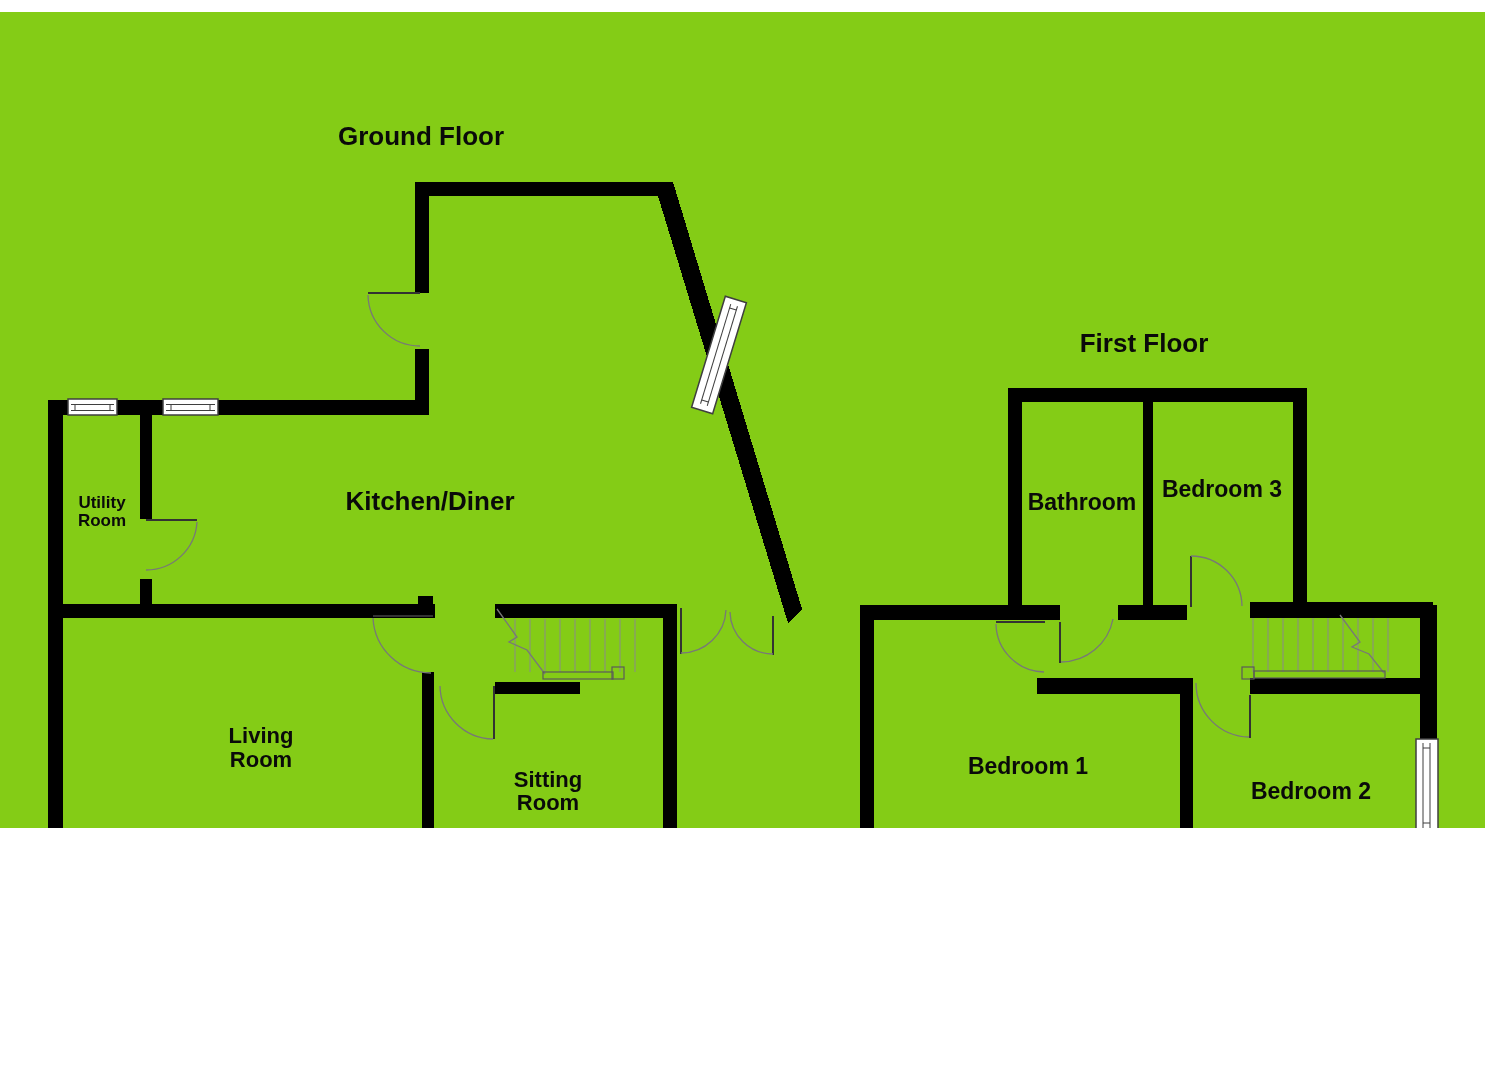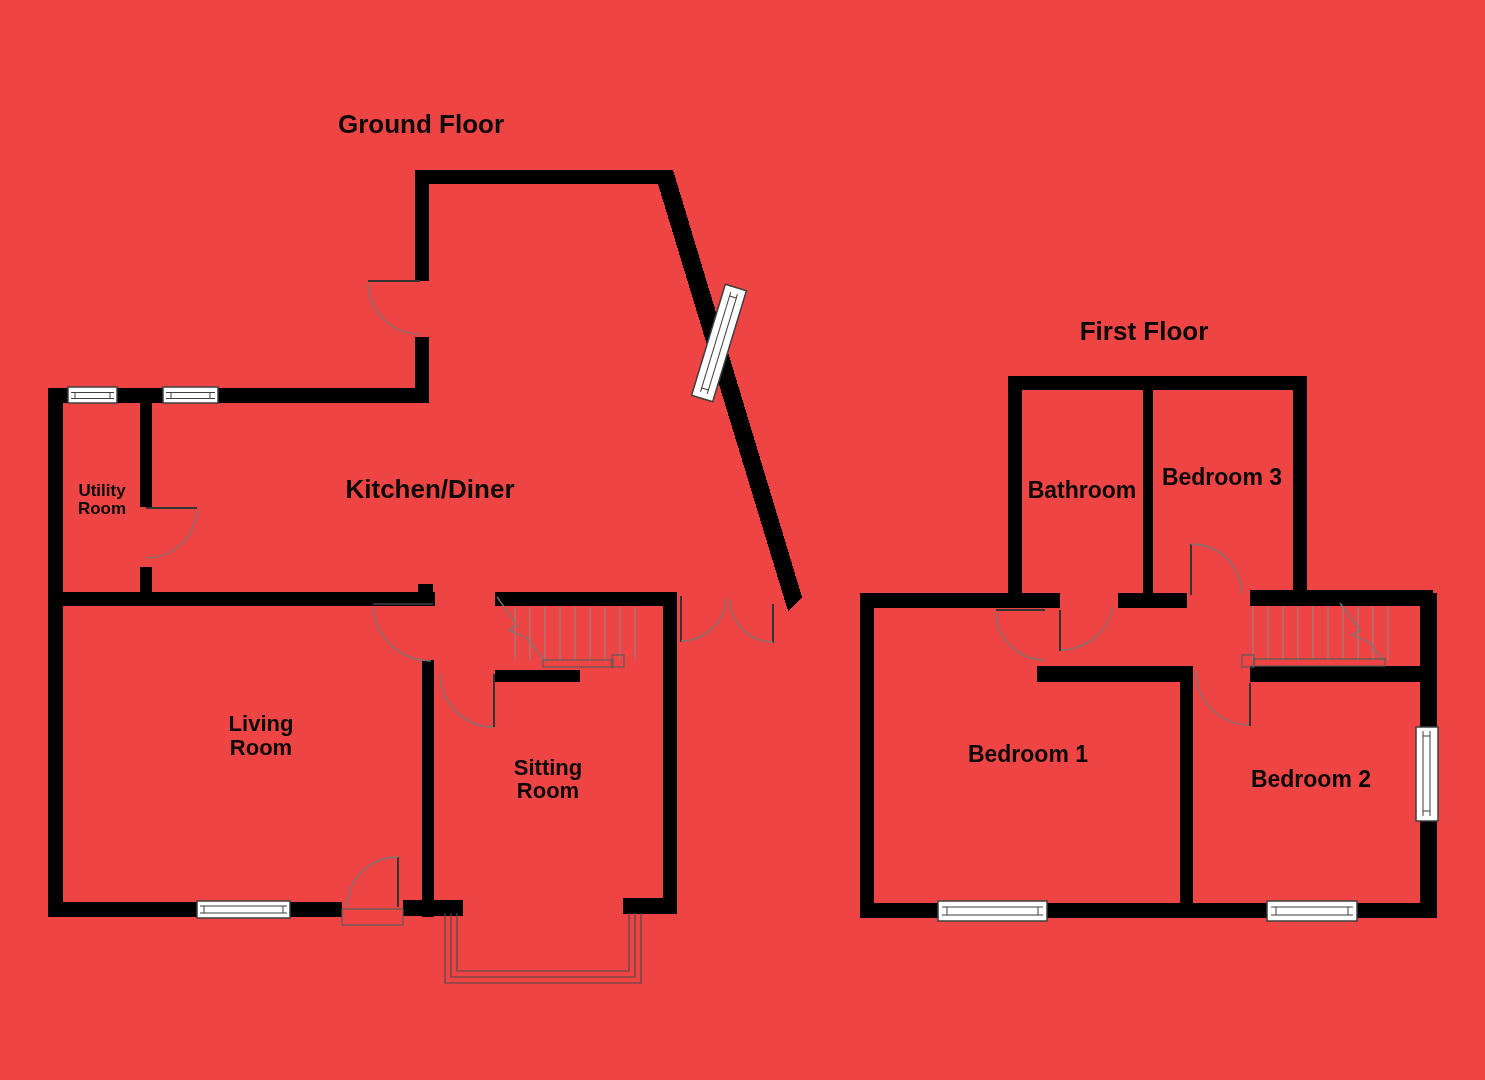--- a/index.html
+++ b/index.html
@@ -1,16 +1,16 @@
 <!DOCTYPE html>
 <html><head>
 <meta charset="utf-8">
 <style>
   html,body{margin:0;padding:0;background:#ffffff;}
-  .canvas{position:relative;width:1485px;height:1080px;background:#ef4444;overflow:hidden;}
+  .canvas{position:relative;width:1485px;height:816px;background:#84cc16;overflow:hidden;margin-top:12px;}
   svg{display:block;}
   .wall{fill:#000000;stroke:none;}
   .win{fill:#ffffff;stroke:#3f3f3f;stroke-width:1.5;}
   .winline{stroke:#3f3f3f;stroke-width:1;fill:none;}
   .arc{fill:none;stroke:#787878;stroke-width:1.3;}
   .leaf{stroke:#333333;stroke-width:2;fill:none;}
   .tread{stroke:#8a8a8a;stroke-width:1;fill:none;}
   .thin{fill:none;stroke:#5a5a5a;stroke-width:1.2;}
   .bayline{fill:none;stroke:#4a4a4a;stroke-width:1.2;}
   .lbl{font-family:"Liberation Sans",sans-serif;font-weight:bold;fill:#0a0a0a;text-anchor:middle;}

